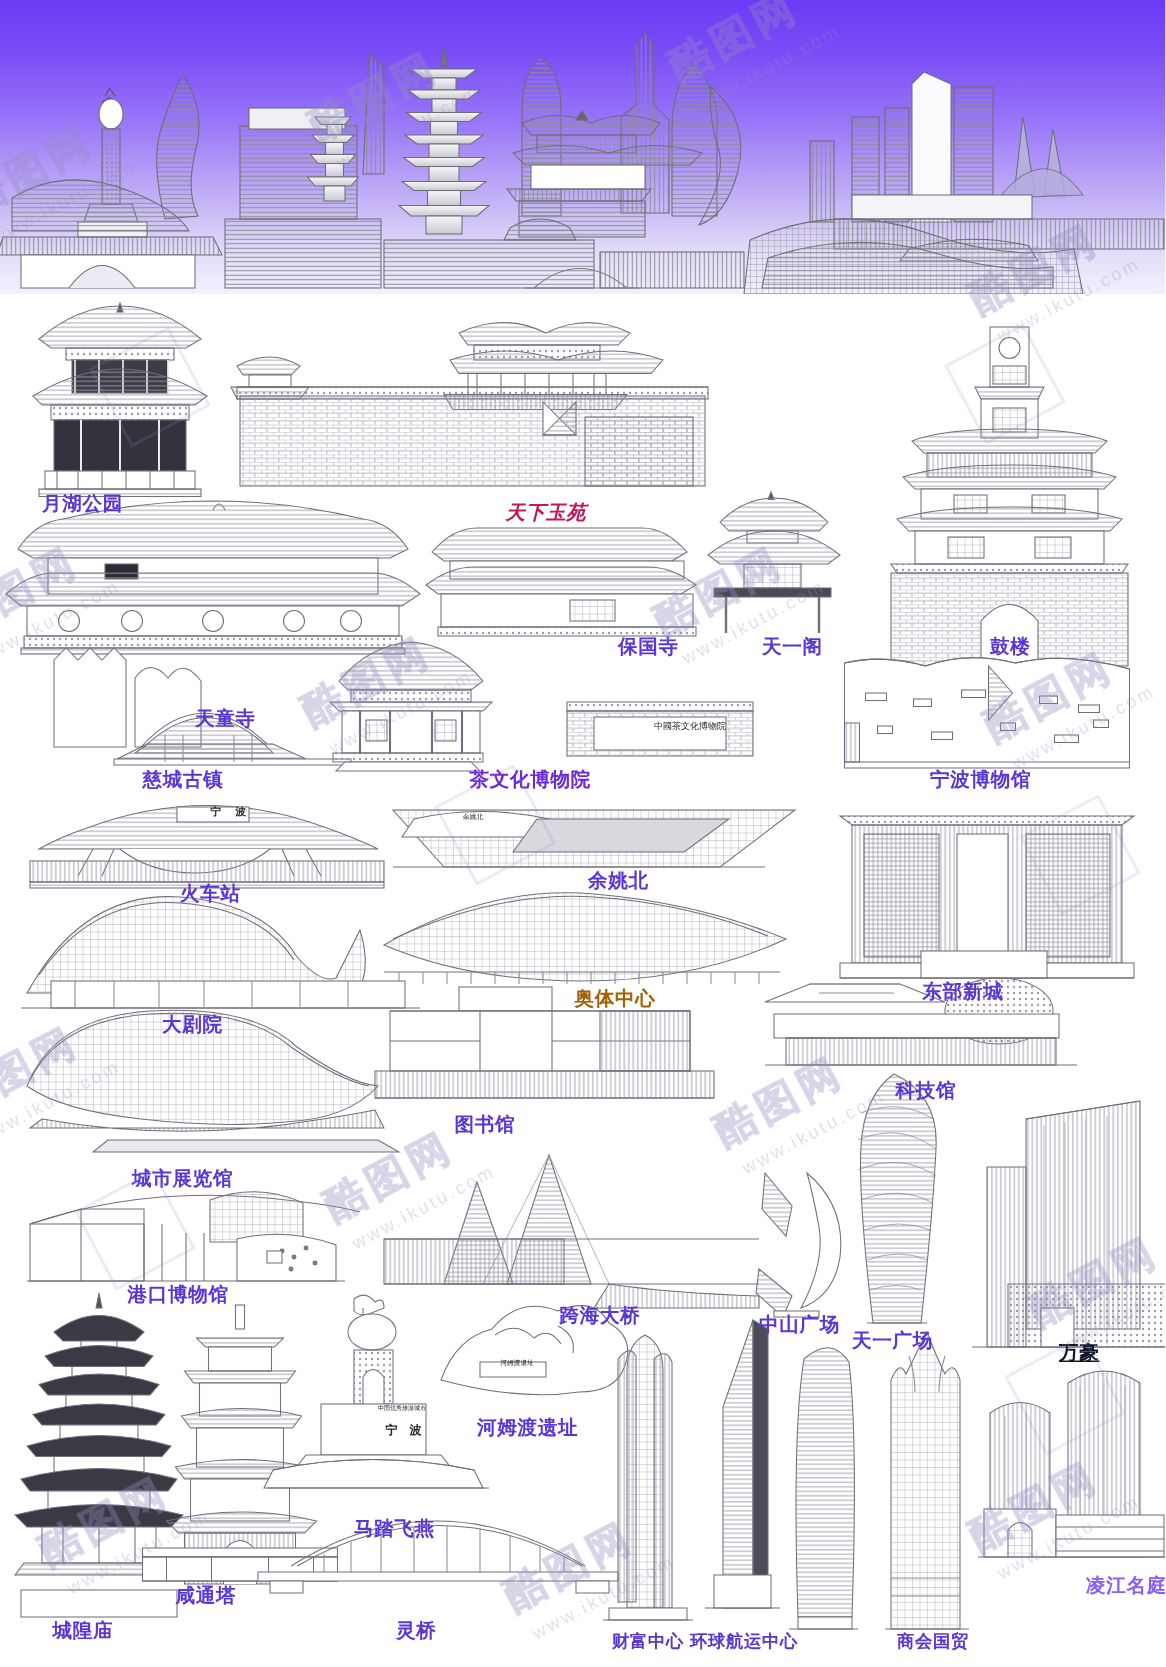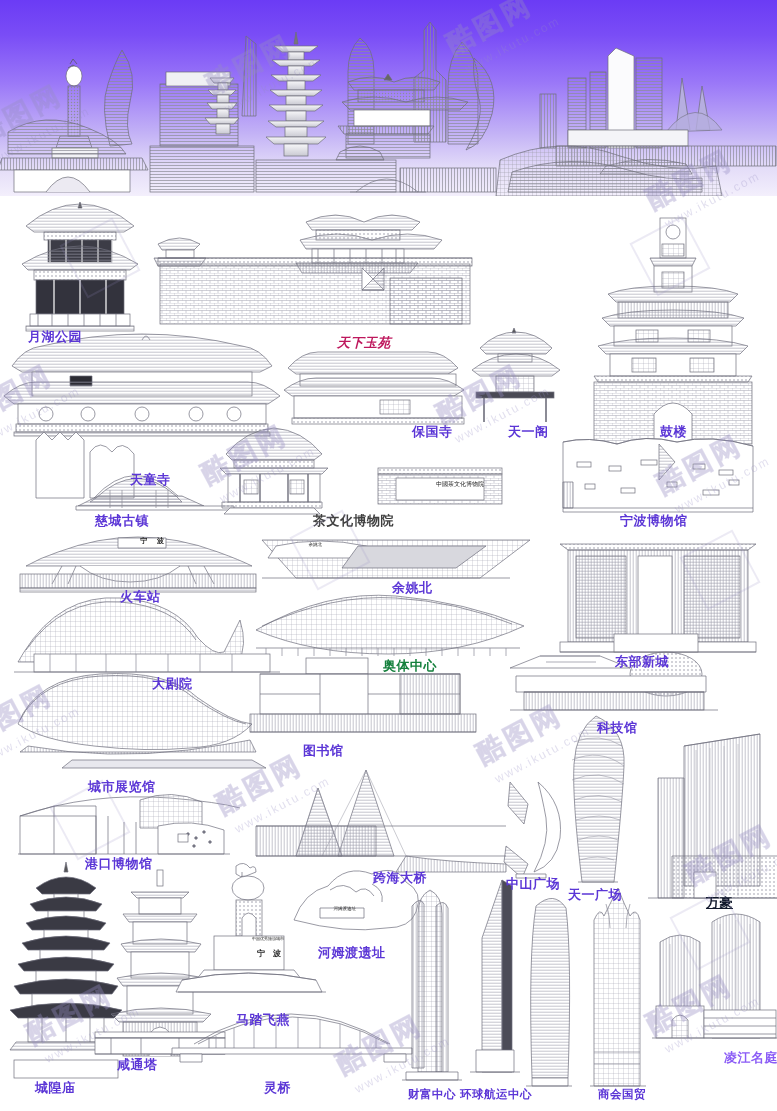--- a/index.html
+++ b/index.html
@@ -591,27 +591,27 @@
   <div class="signtext" style="left:214px;top:752px;width:70px;font-size:8px;font-weight:bold;letter-spacing:3px">宁 波</div>
   <div class="signtext" style="left:300px;top:710px;width:56px;font-size:4.5px">河姆渡遺址</div>
 
   <div class="caption" style="left: 28px; top: 134px; color: rgb(91, 54, 214);">月湖公园</div>
   <div class="caption" style="left: 337px; top: 140px; color: #be185d; font-style: italic;">天下玉苑</div>
   <div class="caption" style="left: 130px; top: 229px; color: rgb(91, 54, 214); margin-top: 48px;">天童寺</div>
   <div class="caption" style="left: 412px; top: 229px; color: rgb(91, 54, 214);">保国寺</div>
   <div class="caption" style="left: 508px; top: 229px; color: rgb(91, 54, 214);">天一阁</div>
   <div class="caption" style="left: 660px; top: 229px; color: rgb(91, 54, 214);">鼓楼</div>
   <div class="caption" style="left: 95px; top: 318px; color: rgb(91, 54, 214);">慈城古镇</div>
-  <div class="caption" style="left: 313px; top: 318px; color: #404040;">茶文化博物院</div>
+  <div class="caption" style="left: 313px; top: 318px; color: #6d28d9;">茶文化博物院</div>
   <div class="caption" style="left: 620px; top: 318px; color: rgb(91, 54, 214);">宁波博物馆</div>
   <div class="caption" style="left: 120px; top: 394px; color: rgb(91, 54, 214);">火车站</div>
   <div class="caption" style="left: 392px; top: 385px; color: rgb(91, 54, 214);">余姚北</div>
-  <div class="caption" style="left: 383px; top: 463px; color: #15803d; font-family: Liberation Serif, serif;">奥体中心</div>
+  <div class="caption" style="left: 383px; top: 463px; color: #a16207; font-family: Liberation Serif, serif;">奥体中心</div>
   <div class="caption" style="left: 615px; top: 459px; color: rgb(91, 54, 214);">东部新城</div>
-  <div class="caption" style="left: 108px; top: 481px; color: rgb(91, 54, 214); margin-left: 44px;">大剧院</div>
+  <div class="caption" style="left: 108px; top: 481px; color: rgb(91, 54, 214);">大剧院</div>
   <div class="caption" style="left: 303px; top: 548px; color: rgb(91, 54, 214);">图书馆</div>
   <div class="caption" style="left: 597px; top: 525px; color: rgb(91, 54, 214);">科技馆</div>
   <div class="caption" style="left: 88px; top: 584px; color: rgb(91, 54, 214);">城市展览馆</div>
   <div class="caption" style="left: 85px; top: 661px; color: rgb(91, 54, 214);">港口博物馆</div>
   <div class="caption" style="left: 373px; top: 675px; color: rgb(91, 54, 214);">跨海大桥</div>
   <div class="caption" style="left: 506px; top: 681px; color: rgb(91, 54, 214);">中山广场</div>
   <div class="caption" style="left: 568px; top: 692px; color: rgb(91, 54, 214);">天一广场</div>
   <div class="caption" style="left: 706px; top: 700px; color: #0f172a; text-decoration: underline;">万豪</div>
   <div class="caption" style="left: 35px; top: 885px; color: rgb(91, 54, 214);">城隍庙</div>
   <div class="caption" style="left: 117px; top: 862px; color: rgb(91, 54, 214);">咸通塔</div>

